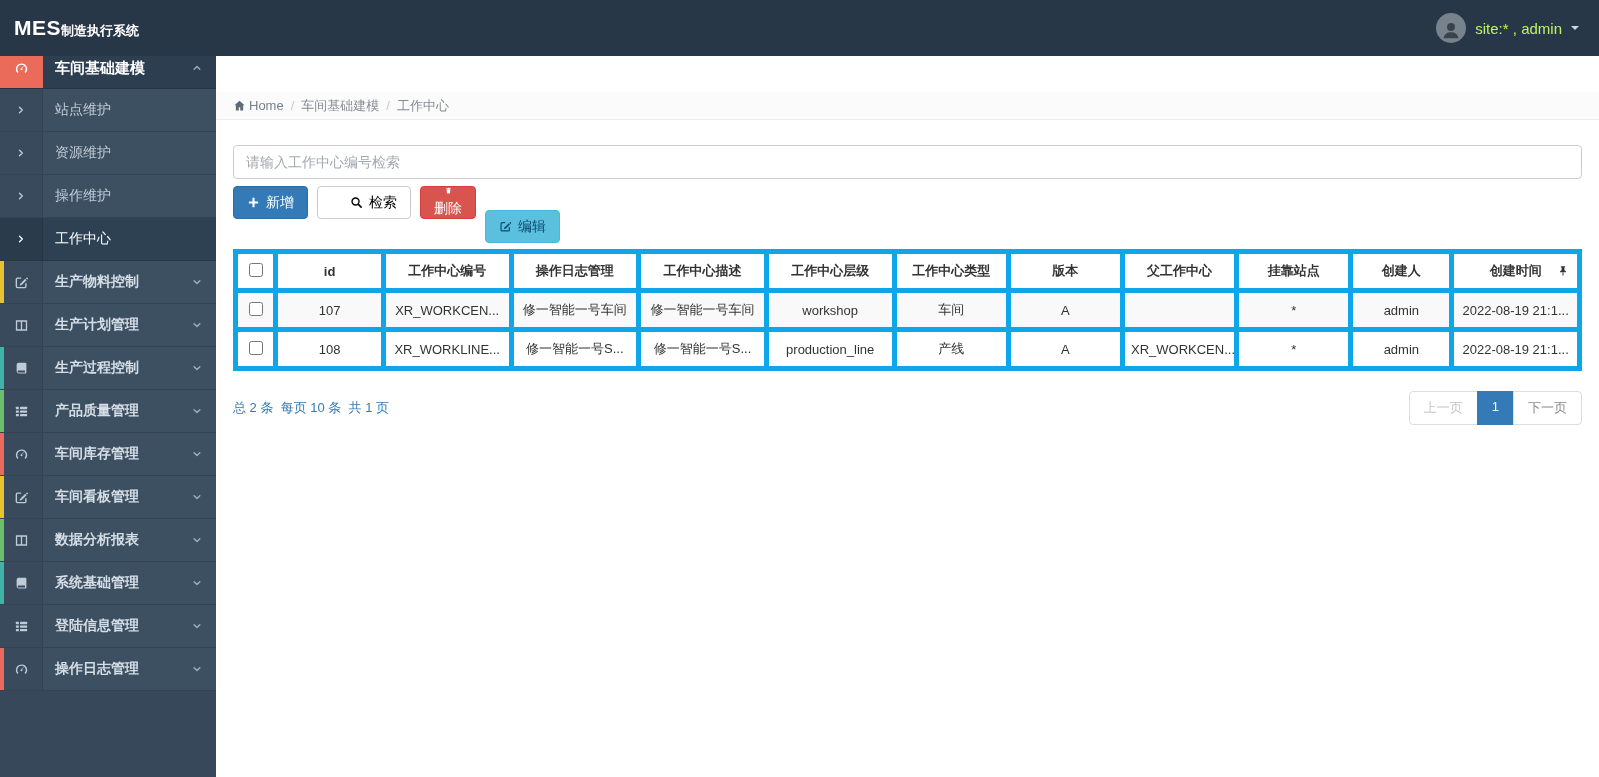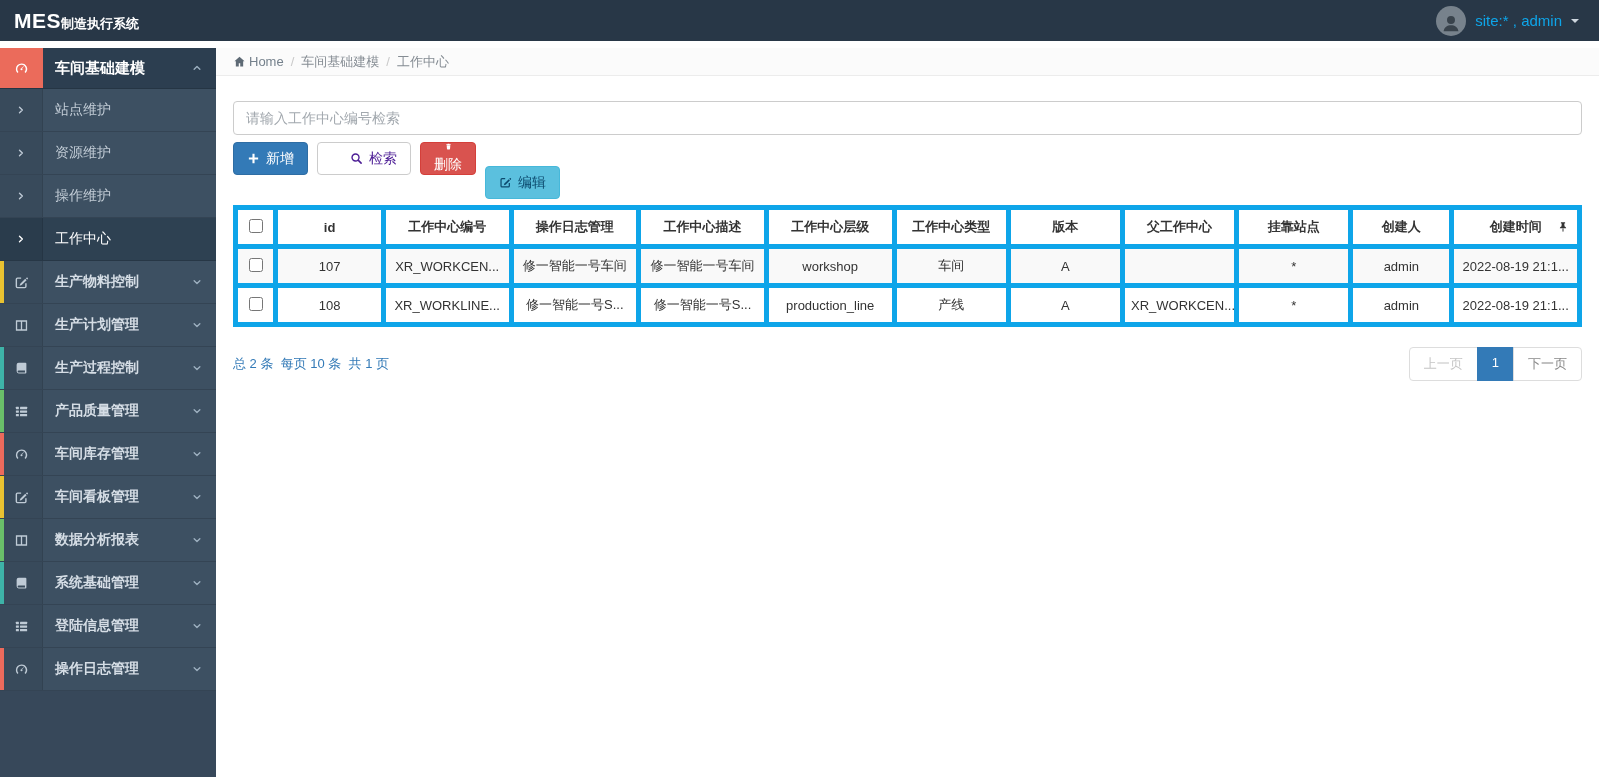--- a/index.html
+++ b/index.html
@@ -5,28 +5,28 @@
   * { box-sizing: border-box; margin: 0; padding: 0; }
   html, body { width: 1599px; height: 777px; }
   body {
     font-family: "Liberation Sans", "DejaVu Sans", sans-serif;
     background: #ffffff;
     overflow: hidden;
     position: relative;
   }
   
   .topbar {
-    position: absolute; top: 0; left: 0; right: 0; height: 41px;
+    position: absolute; top: 0; left: 0; right: 0; height: 56px;
     background: #283747; display: flex; align-items: center; justify-content: space-between;
     z-index: 20;
   }
   .logo { padding-left: 14px; color: #fff; cursor: pointer; white-space: nowrap; }
   .logo-primary { font-size: 21px; font-weight: bold; letter-spacing: .5px; }
   .logo-secondary { font-size: 13px; font-weight: bold; }
-  .user-menu { display: flex; align-items: center; gap: 9px; padding-right: 20px; color: #0ea5e9; font-size: 15px; cursor: pointer; }
+  .user-menu { display: flex; align-items: center; gap: 9px; padding-right: 20px; color: #bef264; font-size: 15px; cursor: pointer; }
   .avatar { width: 30px; height: 30px; border-radius: 50%; background: #77828c; display: flex; align-items: center; justify-content: center; overflow: hidden; }
   .avatar svg { width: 22px; height: 22px; fill: #39434c; margin-top: 4px; }
   .caret { width: 0; height: 0; border-left: 4px solid transparent; border-right: 4px solid transparent; border-top: 4px solid #cdd6de; }
 
   
   .sidebar {
     position: absolute; top: 48px; left: 0; bottom: 0; width: 216px;
     background: #37485a; z-index: 10;
   }
   .menu-row {
@@ -48,21 +48,21 @@
   .chev { display: flex; align-items: center; padding-right: 13px; color: #9db0c0; }
   .accent { position: absolute; left: 0; top: 0; bottom: 0; width: 4px; z-index: 2; }
   .ic { width: 15px; height: 15px; fill: currentColor; }
   .ic-ch { width: 12px; height: 12px; fill: none; }
 
   
   .main { position: absolute; left: 216px; top: 48px; right: 0; bottom: 0; background: #fff; }
   .breadcrumb-bar {
     height: 28px; display: flex; align-items: center; gap: 7px;
     padding: 0 17px; background: #fbfbfb; border-bottom: 1px solid #ececec;
-    font-size: 13px; color: #858c93;
+    font-size: 13px; color: #858c93; margin-top: 44px;
   }
   .bc-home { display: flex; align-items: center; gap: 3px; color: #75818c; cursor: pointer; }
   .bc-home svg { width: 13px; height: 13px; fill: #5e6a75; }
   .bc-sep { color: #c9c9c9; }
   .bc-link { cursor: pointer; }
 
   .content { padding: 25px 17px 0 17px; }
   .search-input {
     width: 100%; height: 34px; border: 1px solid #ccc; border-radius: 4px;
     padding: 6px 12px; font-size: 14px; color: #555; outline: none;
@@ -71,21 +71,21 @@
   .search-input::placeholder { color: #a2a8ae; }
 
   .btn-row { display: flex; gap: 9px; margin-top: 7px; }
   .btn {
     height: 33px; padding: 0 13px; border-radius: 4px; font-size: 14px;
     display: inline-flex; align-items: center; gap: 6px; cursor: pointer;
     border: 1px solid transparent; font-family: Liberation Serif, serif;
   }
   .btn svg { width: 13px; height: 13px; fill: currentColor; }
   .btn-primary { background: #337ab7; border-color: #2e6da4; color: #fff; }
-  .btn-default { background: #fff; border-color: #ccc; color: #4c1d95; padding-left: 32px; }
+  .btn-default { background: #fff; border-color: #ccc; color: #000000; padding-left: 32px; }
   .btn-danger  { background: #d9534f; border-color: #d43f3a; color: #fff; flex-direction: column; }
   .btn-info    { background: #5bc0de; border-color: #46b8da; color: #0c4a6e; margin-top: 24px; }
 
   .grid-table {
     width: 100%; border-collapse: collapse; margin-top: 6px;
     table-layout: fixed; font-size: 13px; color: #333;
   }
   .grid-table th, .grid-table td {
     border: 5px solid #0ea5e9; text-align: center; padding: 8px 6px;
     overflow: hidden; white-space: nowrap;

